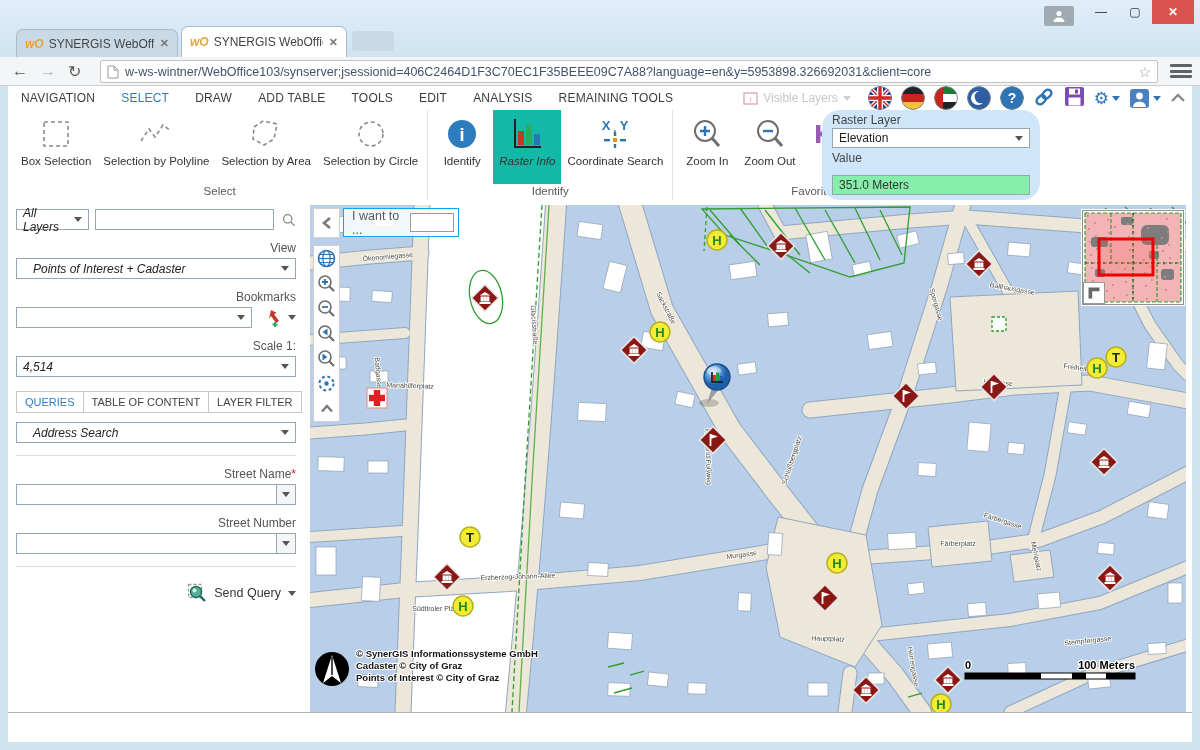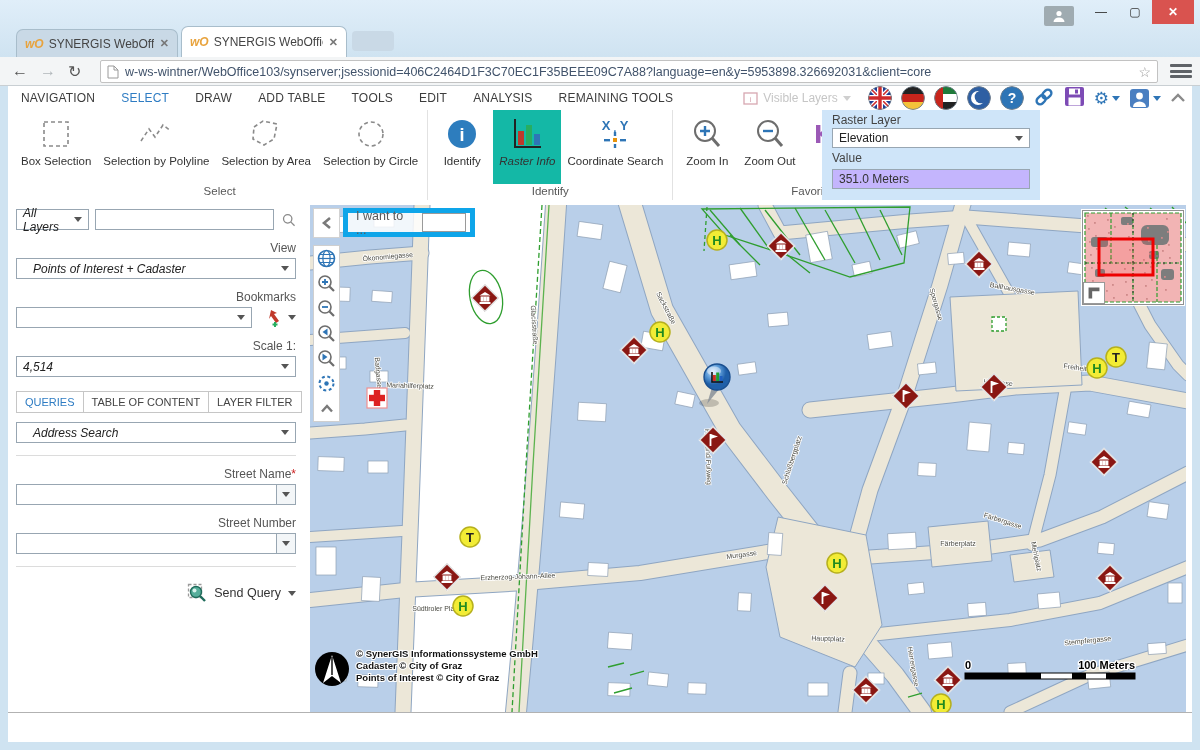--- a/index.html
+++ b/index.html
@@ -58,26 +58,26 @@
   .tgroup { display:flex; flex-direction:column; border-right:1px solid #e2e2e2; padding:0 3px; }
   .tgroup.last { border-right:none; }
   .tbtns { display:flex; flex:1; }
   .tbtn { display:flex; flex-direction:column; align-items:center; padding:3px 6px 0 6px;
     font-size:11.5px; color:#333; text-align:center; line-height:1.18; min-width:62px; }
   .tbtn .ticon { height:42px; display:flex; align-items:center; justify-content:center; }
   .tbtn.selected { background:#14b8a6;font-style:italic; }
   .tglabel { font-size:11.5px; color:#575757; text-align:center; padding:1px 0 3px; }
 
   #rasterpanel { position:absolute; left:814px; top:24px; width:218px; height:90px;
-    background:#cfe5f9; padding:3px 10px 0 10px; font-size:12px; color:#444; }
+    background:#cfe5f9; padding:3px 10px 0 10px; font-size:12px; color:#444;border-radius:18px; }
   .rp-select { height:20px; background:#fff; border:1px solid #98a6b2; display:flex;
     align-items:center; padding:0 6px; margin:1px 0 3px 0; font-size:12px; color:#222;
     justify-content:space-between; }
-  .rp-value { height:20px; background:#c4b5fd; border:1px solid #98a6b2; display:flex;
-    align-items:center; padding:0 6px; margin-top:4px; font-size:12px; color:#333; }
+  .rp-value { height:20px; background:#86efac; border:1px solid #98a6b2; display:flex;
+    align-items:center; padding:0 6px; margin-top:10px; font-size:12px; color:#333; }
 
   
   #sidebar { position:absolute; left:0; top:119px; width:296px; height:507px; background:#fff;
     padding:4px 8px 0 8px; font-size:12px; color:#555; }
   #qs-title { color:#2e7cc3; font-size:15px; margin:2px 0 7px 2px; }
   .row { display:flex; align-items:center; }
   .selbox { height:21px; border:1px solid #98a6b2; background:#fff; display:flex;
     align-items:center; padding:0 6px; color:#222; justify-content:space-between;font-style:italic; }
   .lab { margin:11px 0 3px 2px; font-size:12px; color:#555;text-align:right; }
   .red { color:#cc2222; }
@@ -98,22 +98,22 @@
   .splitsel input { flex:1; height:21px; border:1px solid #98a6b2; border-right:none; }
   .splitbtn { width:20px; height:21px; border:1px solid #98a6b2; background:#f3f6f8;
     display:flex; align-items:center; justify-content:center; }
   #sendquery { display:flex; align-items:center; gap:7px; margin:16px 0 0 2px; color:#333;
     font-size:12.5px;justify-content:flex-end; }
 
   
   #map { position:absolute; left:302px; top:119px; width:876px; height:507px; overflow:hidden;
     background:#ece7d8; }
   #mapsvg { position:absolute; left:0; top:0; }
-  #iwant { position:absolute; left:33px; top:3px; width:132px; height:29px;
-    background:rgba(255,255,255,.82); border:5px solid #0ea5e9; display:flex; align-items:center;
+  #iwant { position:absolute; left:33px; top:3px; width:116px; height:29px;
+    background:rgba(255,255,255,.82); border:1px solid #0ea5e9; display:flex; align-items:center;
     padding:0 4px 0 8px; font-size:12.5px; color:#5a5a5a; }
   #iwant input { width:44px; height:19px; border:1px solid #9a9a9a; margin-left:5px; }
   #mcollapse { position:absolute; left:3px; top:3px; width:27px; height:30px; background:#fff;
     border:1px solid #d2d2d2; display:flex; align-items:center; justify-content:center; }
   #mtool { position:absolute; left:3px; top:40px; width:27px; background:#fff;
     border:1px solid #cfcfcf; }
   .mtb { width:25px; height:25px; display:flex; align-items:center; justify-content:center; }
   #inset { position:absolute; right:2px; top:5px; width:102px; height:95px; background:#fff;
     border:1px solid #909090; box-shadow:0 0 0 1px #fff; }
 

